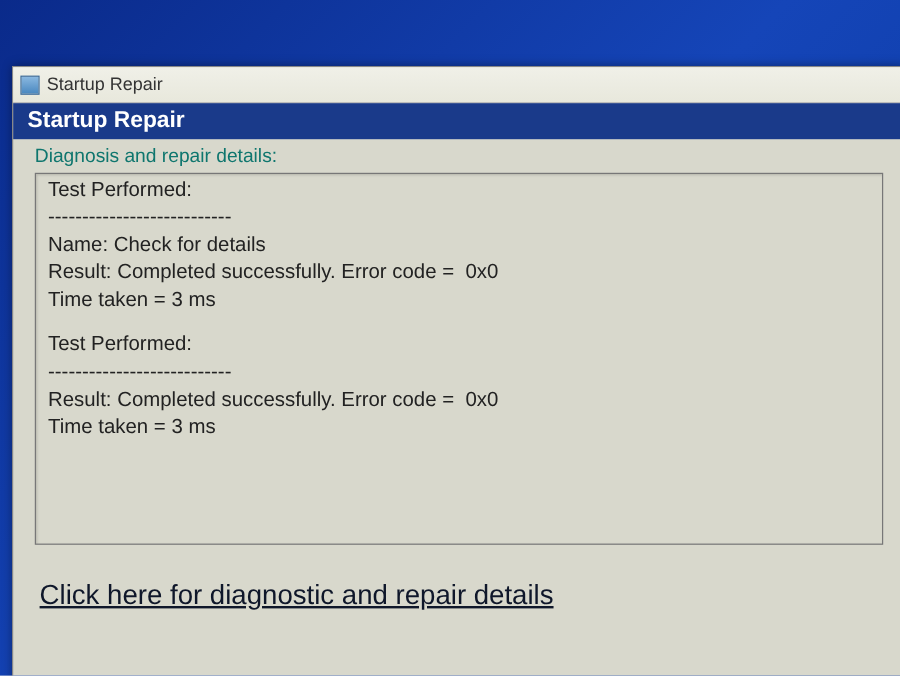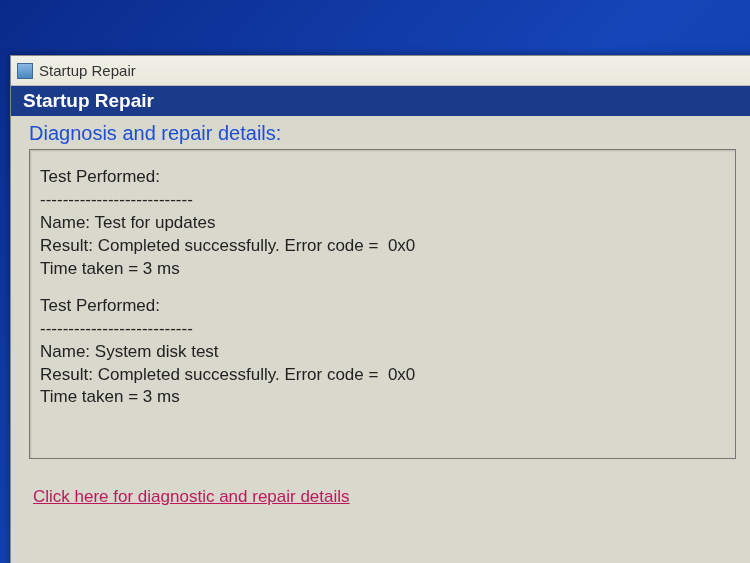--- a/index.html
+++ b/index.html
@@ -45,72 +45,71 @@
       background: #1a3a8a;
       color: #fff;
       padding: 4px 12px;
       font-size: 19px;
       font-weight: 600;
     }
     .content {
       padding: 6px 18px 0 18px;
     }
     .section-label {
-      font-size: 20px;
-      color: #1d4ed8;
+      font-size: 16px;
+      color: #0f766e;
       margin-bottom: 4px;
     }
     .log-box {
       border: 1px solid #777;
       background: #d8d8cc;
-      padding: 16px 10px 20px 10px;
+      padding: 2px 10px 20px 10px;
       height: 310px;
       font-size: 17px;
       color: #222;
       line-height: 1.35;
       overflow: hidden;
       box-shadow: inset 1px 1px 2px rgba(0,0,0,0.15);
     }
     .log-line { white-space: pre; }
     .log-block { margin-bottom: 14px; }
     .link-row {
       padding: 28px 4px 0 4px;
     }
     .diag-link {
-      color: #be185d;
-      font-size: 17px;
+      color: #0f172a;
+      font-size: 23px;
       text-decoration: underline;
       cursor: pointer;
     }
   </style>
 </head>
 <body>
 
 <div class="window">
   <div class="titlebar">
     <div class="titlebar-icon"></div>
     <div class="titlebar-text">Startup Repair</div>
   </div>
   <div class="header">Startup Repair</div>
   <div class="content">
     <div class="section-label">Diagnosis and repair details:</div>
     <div class="log-box">
 
       <div class="log-block">
         <div class="log-line">Test Performed:</div>
         <div class="log-line">---------------------------</div>
-        <div class="log-line"><span>Name:</span> <span>Test for updates</span></div>
+        <div class="log-line"><span>Name:</span> <span>Check for details</span></div>
         <div class="log-line"><span>Result:</span> <span>Completed successfully. Error code =  0x0</span></div>
         <div class="log-line"><span>Time taken =</span> <span>3 ms</span></div>
       </div>
 
       <div class="log-block">
         <div class="log-line">Test Performed:</div>
         <div class="log-line">---------------------------</div>
-        <div class="log-line"><span>Name:</span> <span>System disk test</span></div>
         <div class="log-line"><span>Result:</span> <span>Completed successfully. Error code =  0x0</span></div>
         <div class="log-line"><span>Time taken =</span> <span>3 ms</span></div>
       </div>
 
     </div>
     <div class="link-row">
       <a class="diag-link">Click here for diagnostic and repair details</a>
     </div>
   </div>
 </div>

